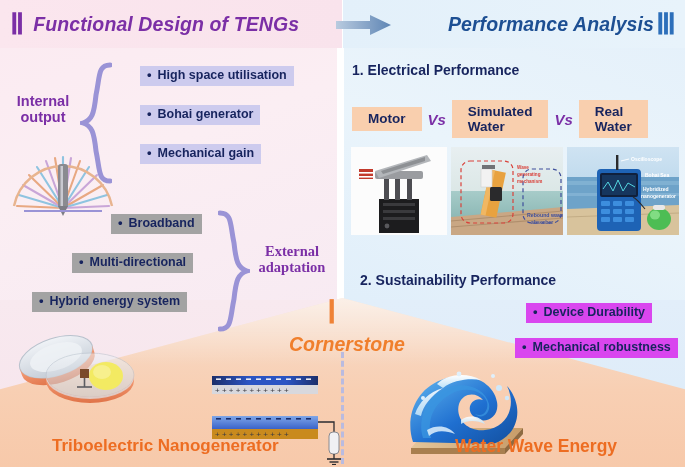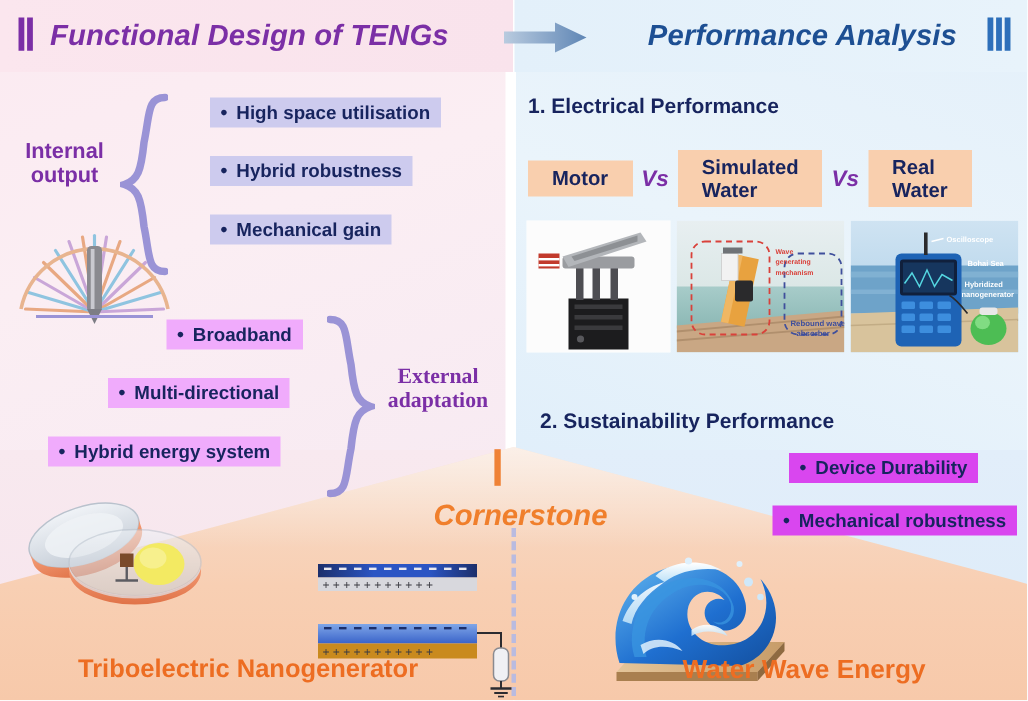--- a/index.html
+++ b/index.html
@@ -55,21 +55,21 @@
   
   #header-left {
     position:absolute; left:0; top:0; width:342px; height:48px;
     background:linear-gradient(90deg,#fbe6ee 0%,#f9e3ec 100%);
     display:flex; align-items:center; padding-left:10px; gap:10px;
   }
   #header-right {
     position:absolute; left:343px; top:0; width:342px; height:48px;
     background:linear-gradient(90deg,#e3f0fa 0%,#e8f3fb 100%);
     display:flex; align-items:center; justify-content:flex-end;
-    padding-right:10px; gap:18px;
+    padding-right:10px; gap:2px;
   }
 
   .numeral {
     font-family:"Liberation Serif", serif;
     font-weight:700; font-size:29px; line-height:1;
     letter-spacing:-1px;
   }
   .numeral.two   { color:#7b2fa6; }
   .numeral.three { color:#2d6fba; }
 
@@ -87,21 +87,21 @@
 
   
   .chip {
     display:inline-block; font-size:12.5px; font-weight:700;
     color:#17245e; padding:2.5px 7px 3px 7px; white-space:nowrap;
     line-height:1.15;
     margin-left:28px;
   }
   .chip .bullet { margin-right:6px; font-size:13px; }
   .chip.lav { background:#cdcbee; }
-  .chip.peach { background:#f0abfc; }
+  .chip.peach { background:#a3a3a3; }
   .chip.steel { background:#d946ef; }
 
   #internal-label, #external-label {
     position:absolute; font-size:14.5px; font-weight:700; color:#7b2fa6;
     line-height:1.12; text-align:center;
   }
   #internal-label { left:4px; top:93px; width:78px; }
   #external-label { left:246px; top:243px; width:92px;font-family:Liberation Serif, serif; }
 
   .brace { position:absolute; }
@@ -211,21 +211,21 @@
   <div id="internal-label"><span>Internal</span><br><span>output</span></div>
 
   <svg class="brace" style="left:80px; top:62px; width:32px; height:122px;" viewBox="0 0 32 122">
     <path d="M30,3 C18,3 20,14 16,33 C14,52 12,58 3,61 C12,64 14,70 16,89 C20,108 18,119 30,119" fill="none" stroke="#9a93d6" stroke-width="5" stroke-linecap="round"></path>
   </svg>
 
   <div id="chip-high">
     <span class="chip lav"><span class="bullet">•</span><span>High space utilisation</span></span>
   </div>
   <div id="chip-hybgen">
-    <span class="chip lav"><span class="bullet">•</span><span>Hybrid robustness</span></span>
+    <span class="chip lav"><span class="bullet">•</span><span>Bohai generator</span></span>
   </div>
   <div id="chip-mech">
     <span class="chip lav"><span class="bullet">•</span><span>Mechanical gain</span></span>
   </div>
 
   <svg id="fan-illustration" viewBox="0 0 110 70">
     <g stroke-width="2.1" stroke-linecap="round">
       <line x1="55" y1="60" x2="9" y2="58" stroke="#e8a882"></line>
       <line x1="55" y1="60" x2="11" y2="47" stroke="#8fc4e0"></line>
       <line x1="55" y1="60" x2="15" y2="37" stroke="#c9a6d8"></line>

